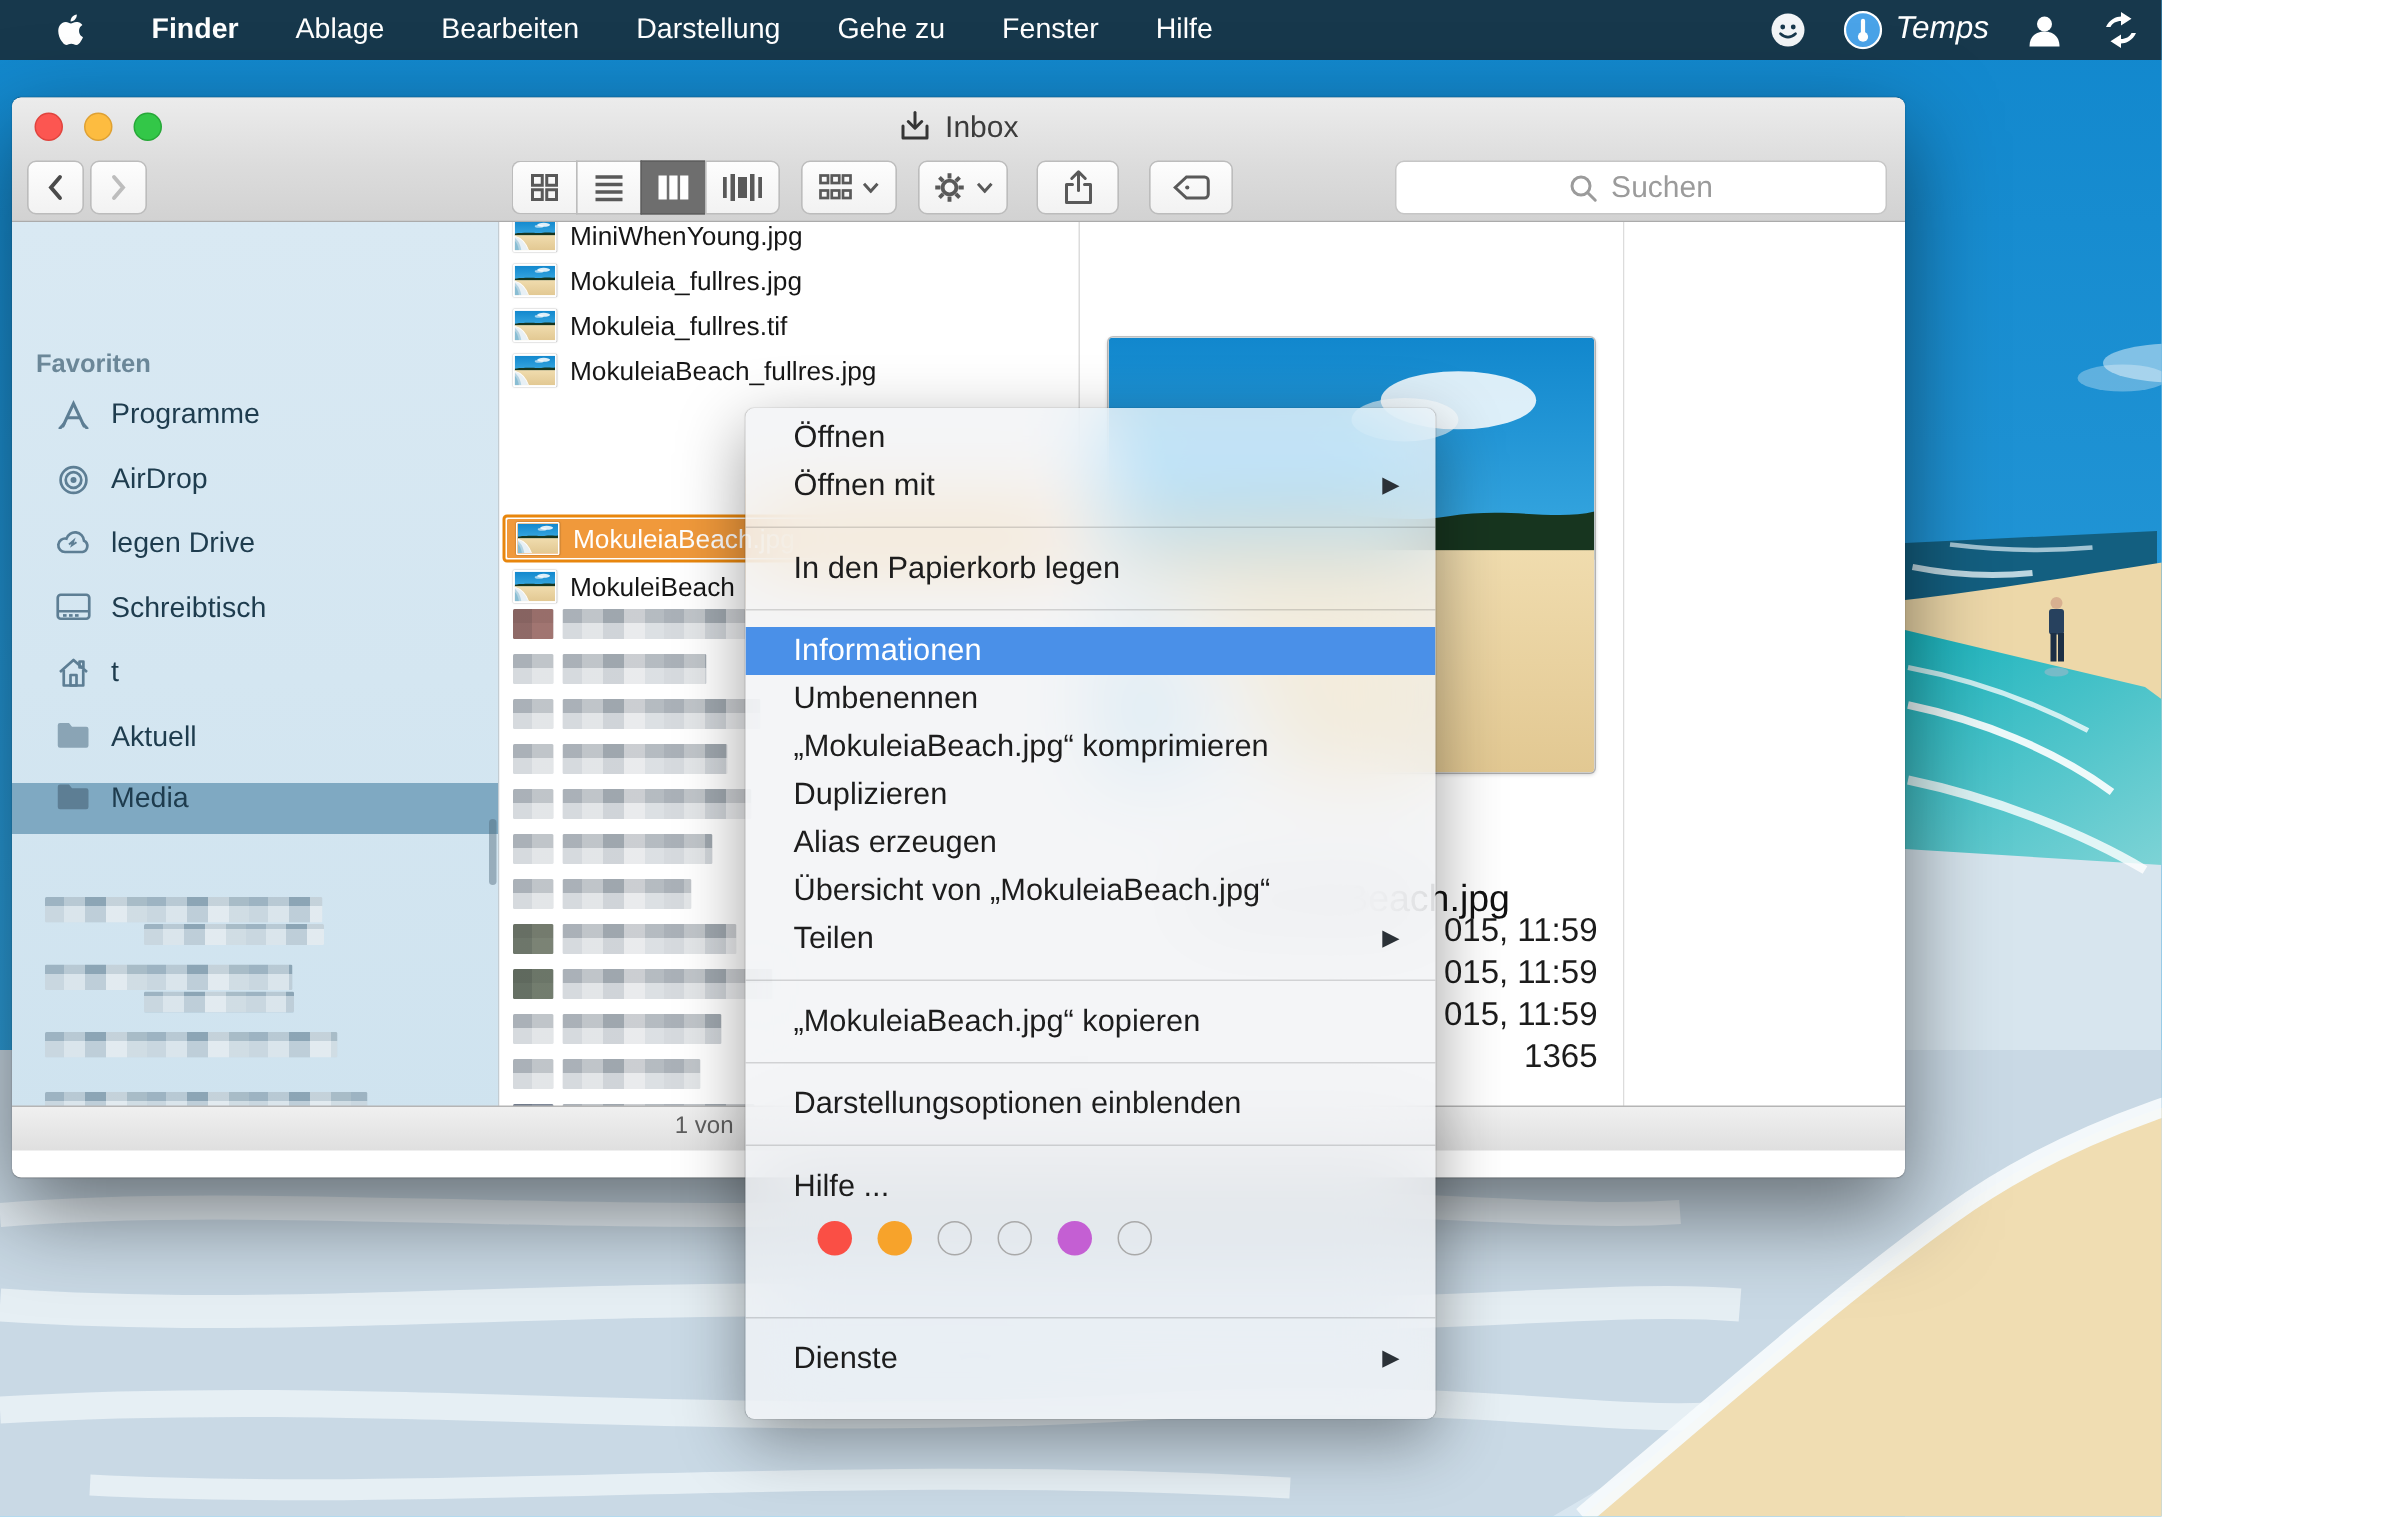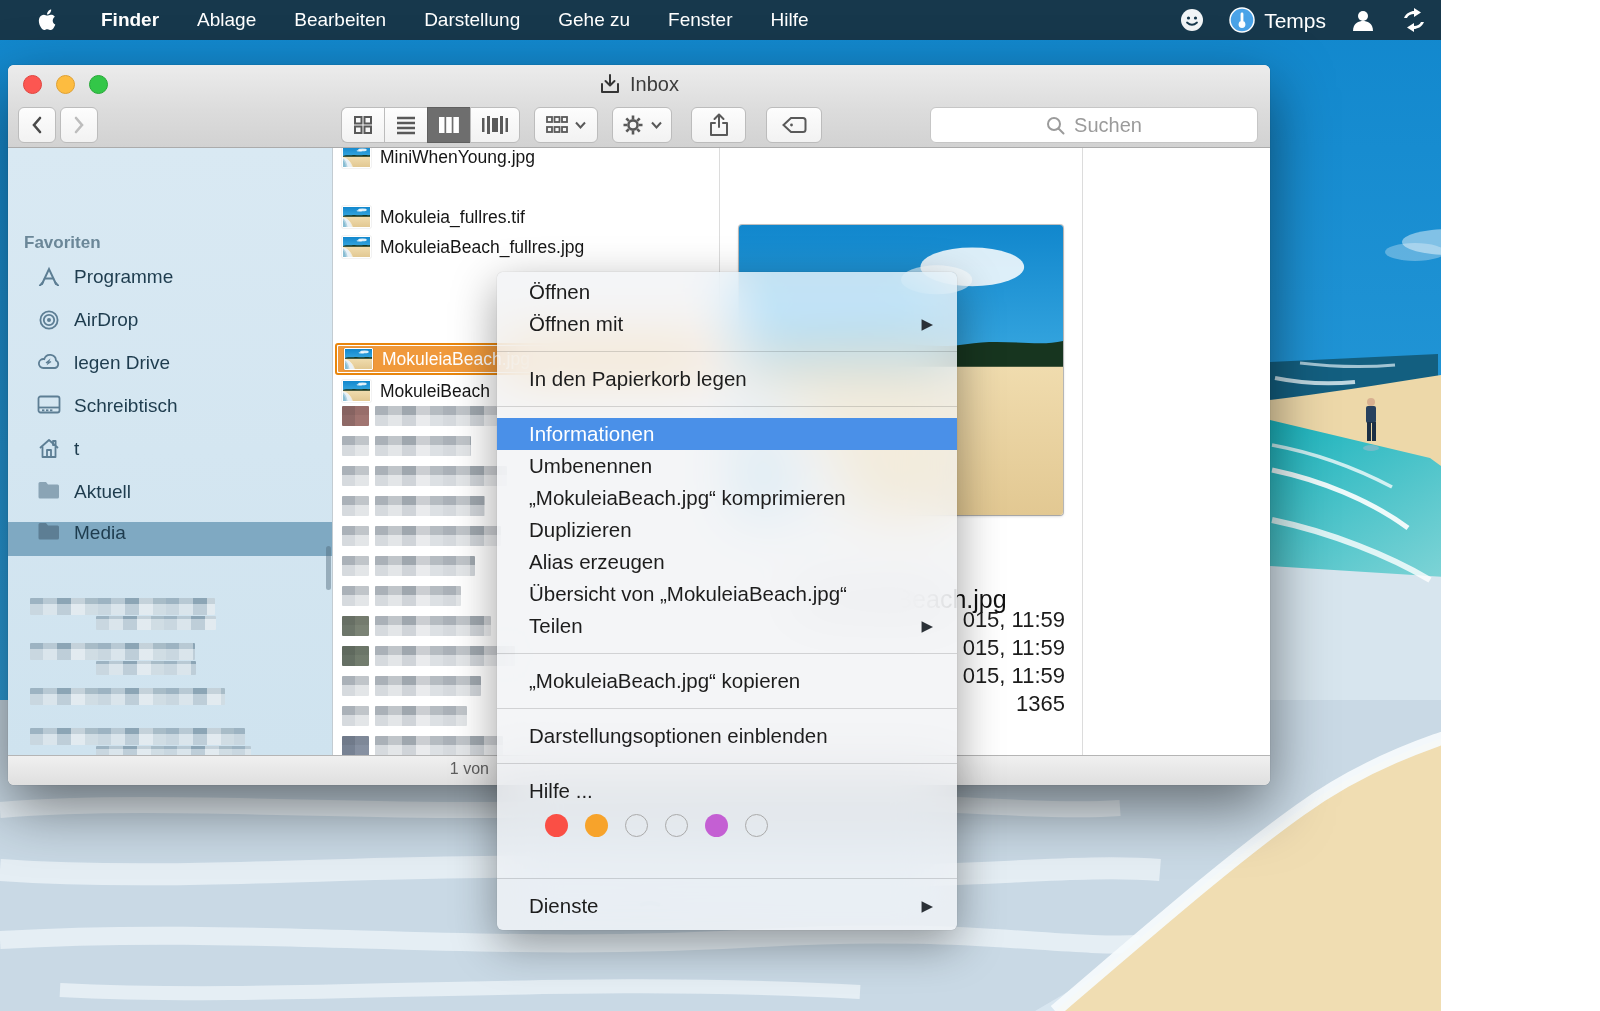--- a/index.html
+++ b/index.html
@@ -9,21 +9,21 @@
   
   #wallpaper{position:absolute;inset:0;}
   
   #menubar{position:absolute;left:0;top:0;width:1600px;height:40px;background:#17384c;
     display:flex;align-items:center;color:#fff;font-size:19px;z-index:40;}
   #menubar .apple{margin:0 26px 0 38px;}
   #menubar .mitem{padding:0 19px;height:40px;line-height:40px;}
   #menubar .mitem.app{font-weight:bold;}
   #menubar .spacer{flex:1}
   #menubar .status{display:flex;align-items:center;gap:24px;margin-right:14px;}
-  #menubar .temps{display:flex;align-items:flex-end;gap:9px;font-size:21px;}
+  #menubar .temps{display:flex;align-items:flex-start;gap:9px;font-size:21px;font-style:italic;}
   
   #window{position:absolute;left:8px;top:65px;width:1262px;height:720px;border-radius:6px;
     background:#fff;box-shadow:0 22px 60px rgba(0,0,0,.5), 0 0 1px rgba(0,0,0,.4);overflow:hidden;z-index:50;}
   #chrome{position:absolute;left:0;top:0;width:100%;height:82px;
     background:linear-gradient(#ececec,#dcdcdc 55%,#d2d2d2);border-bottom:1px solid #ababab;}
   .tl{position:absolute;top:10px;width:17px;height:17px;border-radius:50%;}
   .tl.red{left:15px;background:#fc5651;border:1px solid #e0443e;}
   .tl.yel{left:48px;background:#fdbc40;border:1px solid #dfa133;}
   .tl.grn{left:81px;background:#33c748;border:1px solid #27a838;}
   #title{position:absolute;top:8px;left:0;width:100%;text-align:center;font-size:20px;color:#3c3c3c;}
@@ -69,30 +69,30 @@
     repeating-linear-gradient(90deg,#a5bdcc 0 13px,#c2d4df 13px 27px,#93aebf 27px 41px,#cfdde6 41px 55px,#b1c6d2 55px 68px);}
   .pixrow{position:absolute;height:20px;}
   .pixthumb{position:absolute;left:9px;width:27px;height:20px;}
   #previewcol{position:absolute;left:712px;top:0;width:362px;height:100%;background:#fff;
     border-right:1px solid #dcdcdc;}
   #emptycol{position:absolute;left:1075px;top:0;right:0;height:100%;background:#fff;}
   #bigthumb{position:absolute;left:731px;top:77px;width:324px;height:290px;border-radius:3px;
     overflow:hidden;box-shadow:0 0 0 1px rgba(0,0,0,.22), 0 1px 3px rgba(0,0,0,.25);}
   #pv-name{position:absolute;left:712px;top:437px;width:362px;text-align:center;font-size:25px;color:#111;}
   .pv-line{position:absolute;width:210px;left:847px;text-align:right;font-size:22px;color:#1c1c1c;}
-  #statusbar{position:absolute;left:0;bottom:0;width:100%;height:29px;
+  #statusbar{position:absolute;left:0;bottom:18px;width:100%;height:29px;
     background:linear-gradient(#f0f0f0,#dfdfdf);border-top:1px solid #b5b5b5;margin-top:25px;}
   #statusbar .txt{position:absolute;left:375px;top:4px;width:106px;text-align:right;
     font-size:16px;color:#5e5e5e;}
   
   #ctxmenu{position:absolute;left:497px;top:272px;width:460px;z-index:60;border-radius:6px;
     background:rgba(241,243,245,.8);
     -webkit-backdrop-filter:blur(28px) saturate(1.7);backdrop-filter:blur(28px) saturate(1.7);
     box-shadow:0 14px 45px rgba(0,0,0,.38), 0 0 1px rgba(0,0,0,.35);
-    padding:4px 0 8px;overflow:hidden;}
+    padding:4px 0 24px;overflow:hidden;}
   .mi{height:32px;line-height:32px;padding:0 24px 0 32px;font-size:20.5px;color:#1d1d1d;
     display:flex;align-items:center;}
   .mi .lbl{flex:1;white-space:nowrap;}
   .mi .arr{font-size:15px;color:#2b3137;}
   .mi.hl{background:#4a90e8;color:#fff;}
   .msep{height:1px;background:rgba(0,0,0,.14);margin:11px 0;}
   .dotrow{height:36px;display:flex;align-items:center;gap:17px;padding-left:48px;}
   .dot{width:23px;height:23px;border-radius:50%;border:1.5px solid #a9a9a9;box-sizing:border-box;background:transparent;}
   .dot.fill{border:none;}
   .menugap{height:24px;}
@@ -440,20 +440,28 @@
 
     <div id="filecol">
       <div class="frow" style="top:-6px">
         <span class="fic">
               <svg width="27" height="20">
                 <use href="#beachphoto"></use>
               </svg>
             </span>
         <span>MiniWhenYoung.jpg</span>
       </div>
+      <div class="frow" style="top:24px">
+        <span class="fic">
+              <svg width="27" height="20">
+                <use href="#beachphoto"></use>
+              </svg>
+            </span>
+        <span>Mokuleia_fullres.jpg</span>
+      </div>
       <div class="frow" style="top:54px">
         <span class="fic">
               <svg width="27" height="20">
                 <use href="#beachphoto"></use>
               </svg>
             </span>
         <span>Mokuleia_fullres.tif</span>
       </div>
       <div class="frow" style="top:84px">
         <span class="fic">

